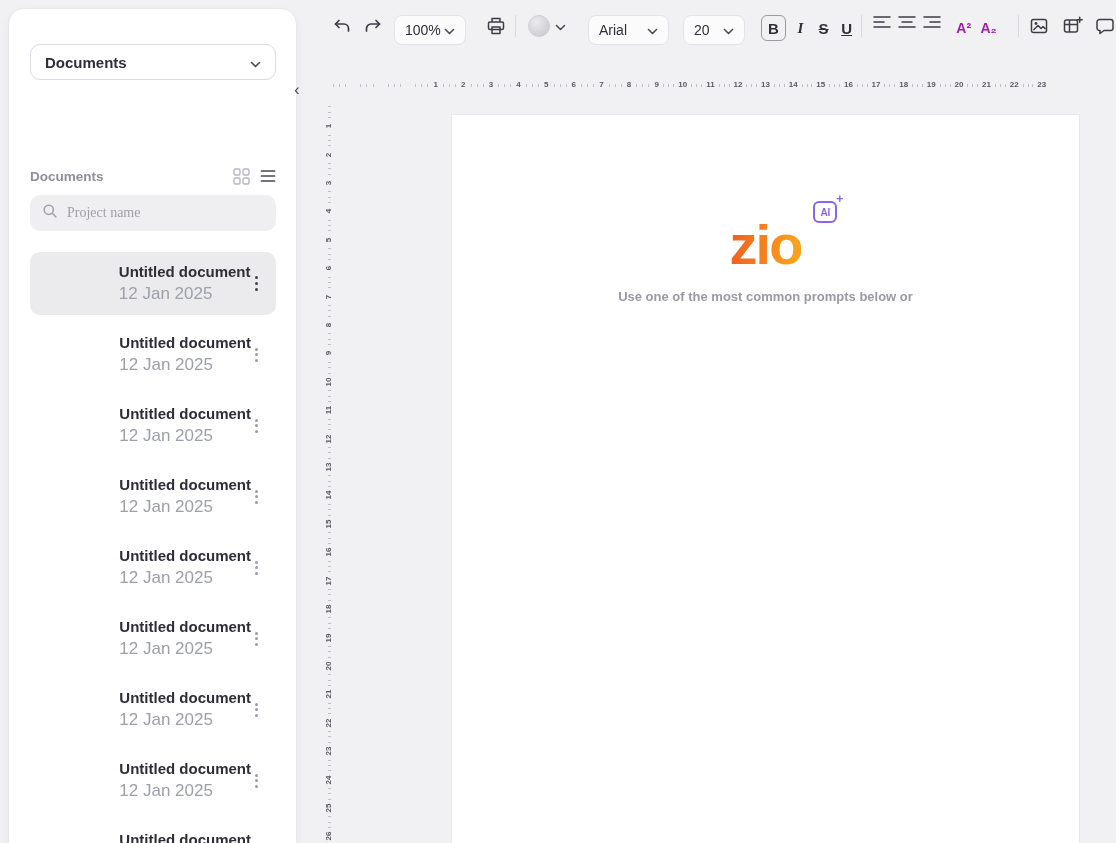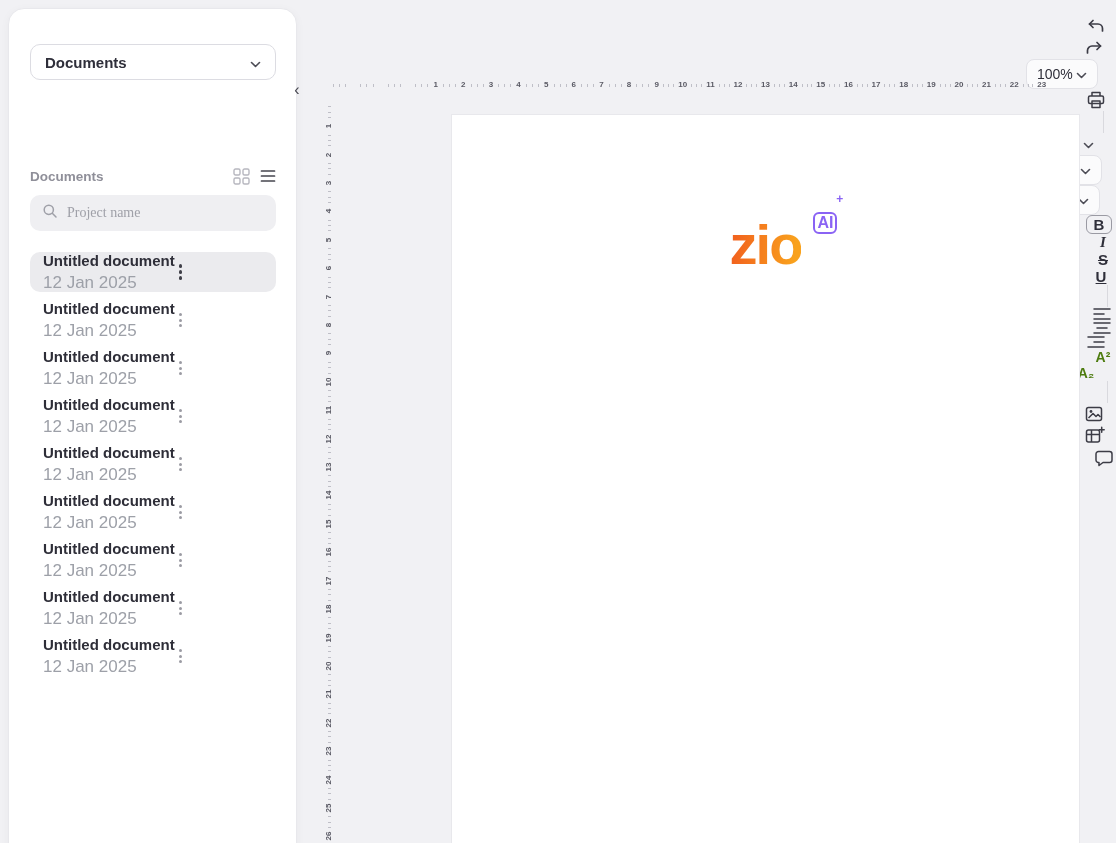--- a/index.html
+++ b/index.html
@@ -41,44 +41,44 @@
     background:#efeff2; border-radius:10px;
     display:flex; align-items:center; gap:9px; padding:0 12px;
   }
   .search-box input {
     flex:1; border:none; background:transparent; outline:none;
     font-size:14px; color:#2f2f3a; font-family:Liberation Serif, serif;
   }
   .search-box input::placeholder { color:#9fa0a8; }
   .doc-list { position:absolute; left:21px; top:243px; width:246px; }
   .doc-item {
-    height:40px; margin-bottom:8px; border-radius:10px;
-    display:flex; align-items:center; justify-content:flex-start;
+    height:63px; margin-bottom:8px; border-radius:10px;
+    display:flex; align-items:center; justify-content:flex-end;
     padding:0 14px 0 13px; cursor:pointer;
   }
   .doc-item.selected { background:#ebebee; }
   .doc-title { font-size:15px; font-weight:600; color:#2e2e38; }
   .doc-date { font-size:17px; color:#9da0a8; margin-top:4px; }
   .kebab { display:flex; flex-direction:column; gap:2.5px; padding:4px; cursor:pointer; }
   .kebab i { width:3px; height:3px; border-radius:50%; background:#9b9ba3; }
   .doc-item.selected .kebab i { background:#3f3f48; width:3.5px; height:3.5px; }
   .collapse-btn {
     position:absolute; left:289px; top:80px; width:16px; height:20px;
     border:none; background:transparent; color:#4a4a52; font-size:16px;
     line-height:20px; cursor:pointer; font-family:"Liberation Sans", sans-serif;
   }
   
   .main { position:absolute; left:317px; top:0; width:799px; height:843px; }
   .toolbar {
     position:absolute; left:13px; top:15px; height:42px; width:786px;
-    display:flex; align-items:flex-end;flex-direction:column;
+    display:flex; align-items:flex-start;
   }
   .tbtn {
     display:flex; align-items:center; justify-content:center;
-    background:transparent; border:none; cursor:pointer; color:#4d7c0f;
+    background:transparent; border:none; cursor:pointer; color:#a21caf;
     font-family:"Liberation Sans", sans-serif;
   }
   .tb-divider { width:1px; height:22px; background:#d9d9de; flex:0 0 auto; }
   .dd-box {
     height:30px; background:#fbfbfc; border:1px solid #e2e2e7; border-radius:8px;
     display:flex; align-items:center; justify-content:space-between;
     padding:0 10px; font-size:14px; color:#2f2f3a; cursor:pointer; flex:0 0 auto;
   }
   .swatch {
     width:22px; height:22px; border-radius:50%;
@@ -116,23 +116,22 @@
   }
   .logo-wrap { position:relative; display:inline-block; margin-top:102px; }
   .logo-text {
     font-size:56px; font-weight:800; letter-spacing:-2px; line-height:1;
     background:linear-gradient(95deg,#F2641E 10%,#F9A21D 90%);
     -webkit-background-clip:text; background-clip:text; color:transparent;
   }
   .logo-badge {
     position:absolute; top:-16px; right:-36px; width:24px; height:22px;
     border:2px solid #8a63f4; border-radius:6px; color:#8a63f4;
-    font-size:16px; font-weight:800; display:flex; align-items:center;
+    font-size:10px; font-weight:800; display:flex; align-items:center;
     justify-content:center;
-    margin-top:11px;
   }
   .badge-plus {
     position:absolute; top:-24px; right:-42px; color:#8a63f4;
     font-size:12px; font-weight:800; line-height:1;
   }
   .greeting {
     margin-top:34px; font-size:33px; font-weight:800; color:#2e2e3c;
     line-height:40px; letter-spacing:-0.5px;
   }
   .hl {
@@ -739,15 +738,16 @@
       </span>
     </div>
 
   <div class="page">
     <div class="logo-wrap">
       <span class="logo-text">zio</span>
       <span class="logo-badge">AI</span>
       <span class="badge-plus">+</span>
     </div>
     <div class="subtext">
+      <div>Use one of the most common prompts below or</div>
     </div>
   </div>
 </main>
 
 </body></html>

